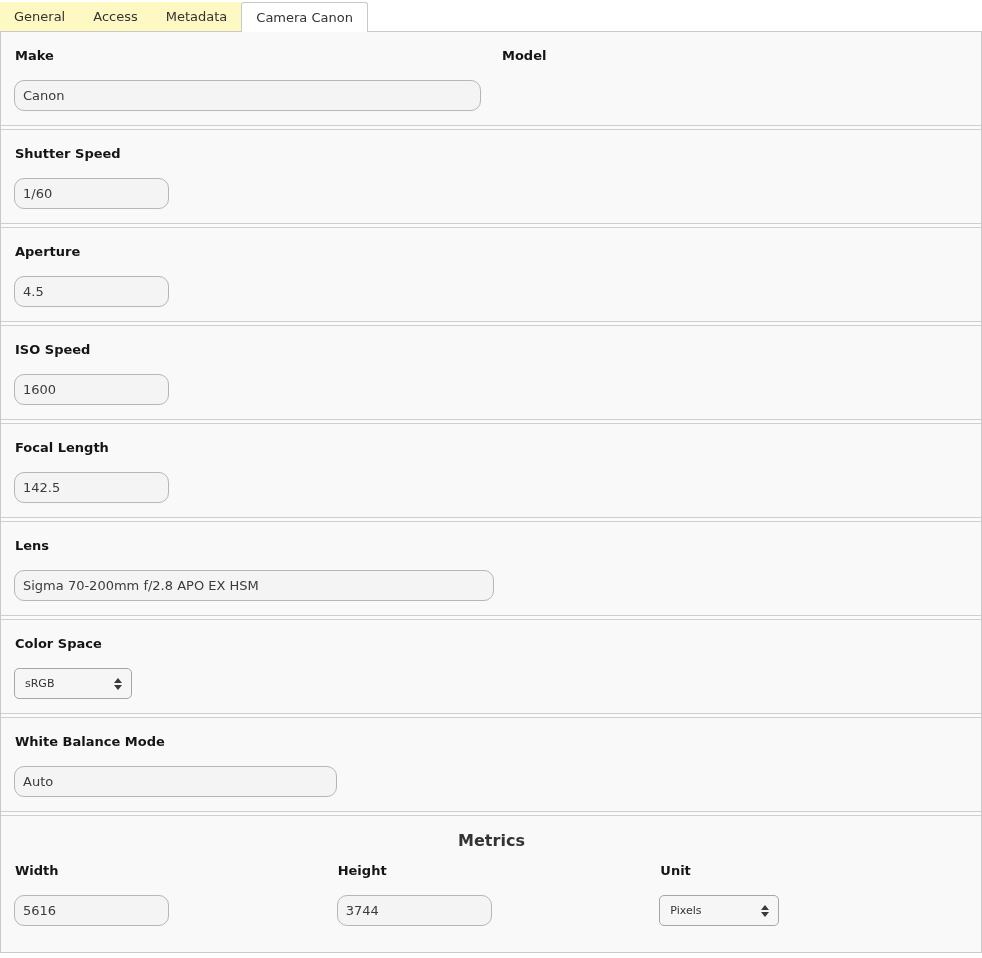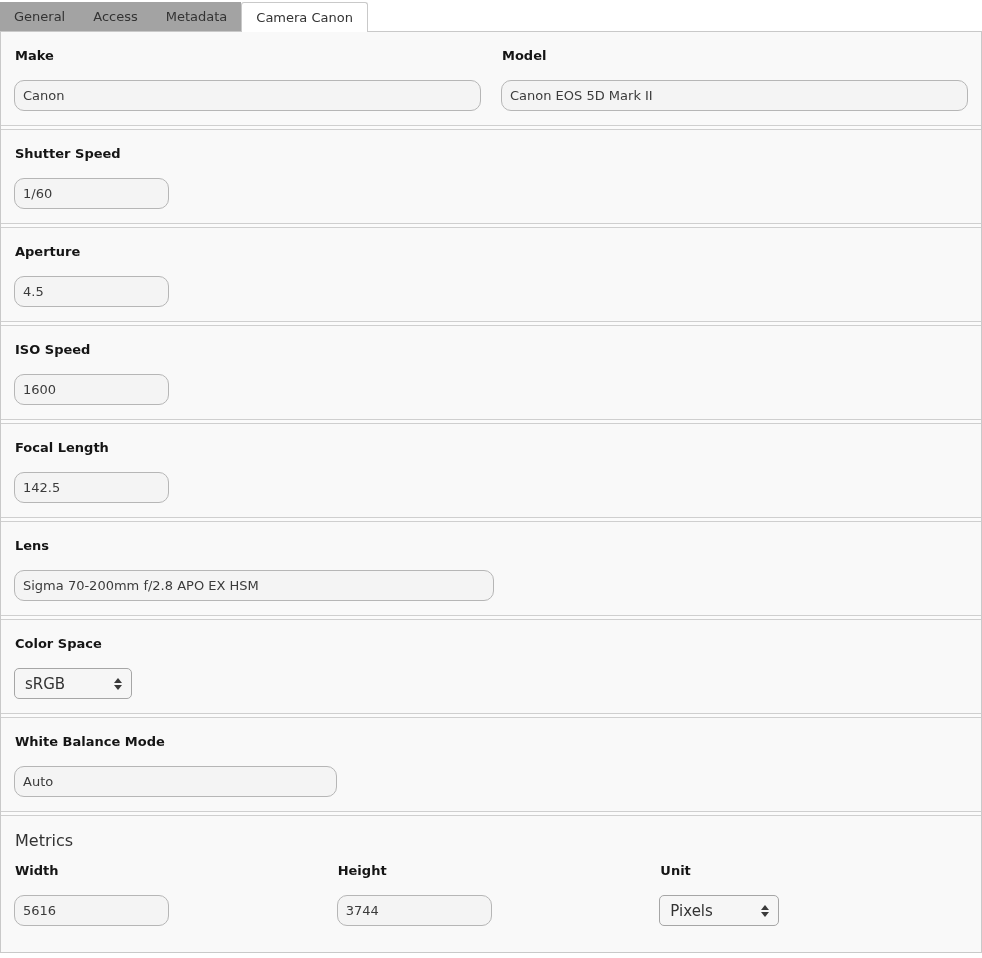--- a/index.html
+++ b/index.html
@@ -19,21 +19,21 @@
   }
   .tab {
     font-size: 13px;
     color: #333333;
     padding: 8px 14px;
     line-height: 13px;
     cursor: pointer;
     white-space: nowrap;
   }
   .tab.inactive {
-    background: #a3a3a3;
+    background: #fef9c3;
     height: 29px;
   }
   .tab.active {
     background: #ffffff;
     border: 1px solid #c9c9c9;
     border-bottom: none;
     border-radius: 3px 3px 0 0;
     height: 30px;
     margin-bottom: -1px;
     position: relative;
@@ -82,37 +82,38 @@
   .wfull { width: 100%; }
 
   .row2 { display: flex; gap: 20px; }
   .row2 .col { flex: 1; min-width: 0; }
 
   .row3 { display: flex; gap: 14px; }
   .row3 .col3 { width: 329px; }
 
   .metrics-heading {
     font-size: 16px;
-    font-weight: 400;
+    font-weight: 700;
     color: #333333;
     margin: 0 0 13px 1px;
     line-height: 18px;
+    text-align: center;
   }
 
   
   .select {
     display: inline-flex;
     align-items: center;
     justify-content: space-between;
     height: 31px;
     background: #f6f6f6;
     border: 1px solid #a6a6a6;
     border-radius: 5px;
     padding: 0 9px 0 10px;
-    font-size: 15px;
+    font-size: 11px;
     color: #333333;
     cursor: pointer;
   }
   .select.w-cs { width: 118px; }
   .select.w-unit { width: 120px; }
   .arrows {
     display: flex;
     flex-direction: column;
     align-items: center;
     gap: 2px;
@@ -143,21 +144,20 @@
 <div class="panel">
 
   <div class="section">
     <div class="row2">
       <div class="col">
         <span class="flabel">Make</span>
         <input class="ti wfull" type="text" value="Canon" style="">
       </div>
       <div class="col">
         <span class="flabel">Model</span>
-        <input class="ti wfull" type="text" value="Canon EOS 5D Mark II" style="">
       </div>
     </div>
   </div>
 
   <div class="divider"></div>
 
   <div class="section">
     <span class="flabel">Shutter Speed</span>
     <input class="ti w155" type="text" value="1/60" style="">
   </div>

